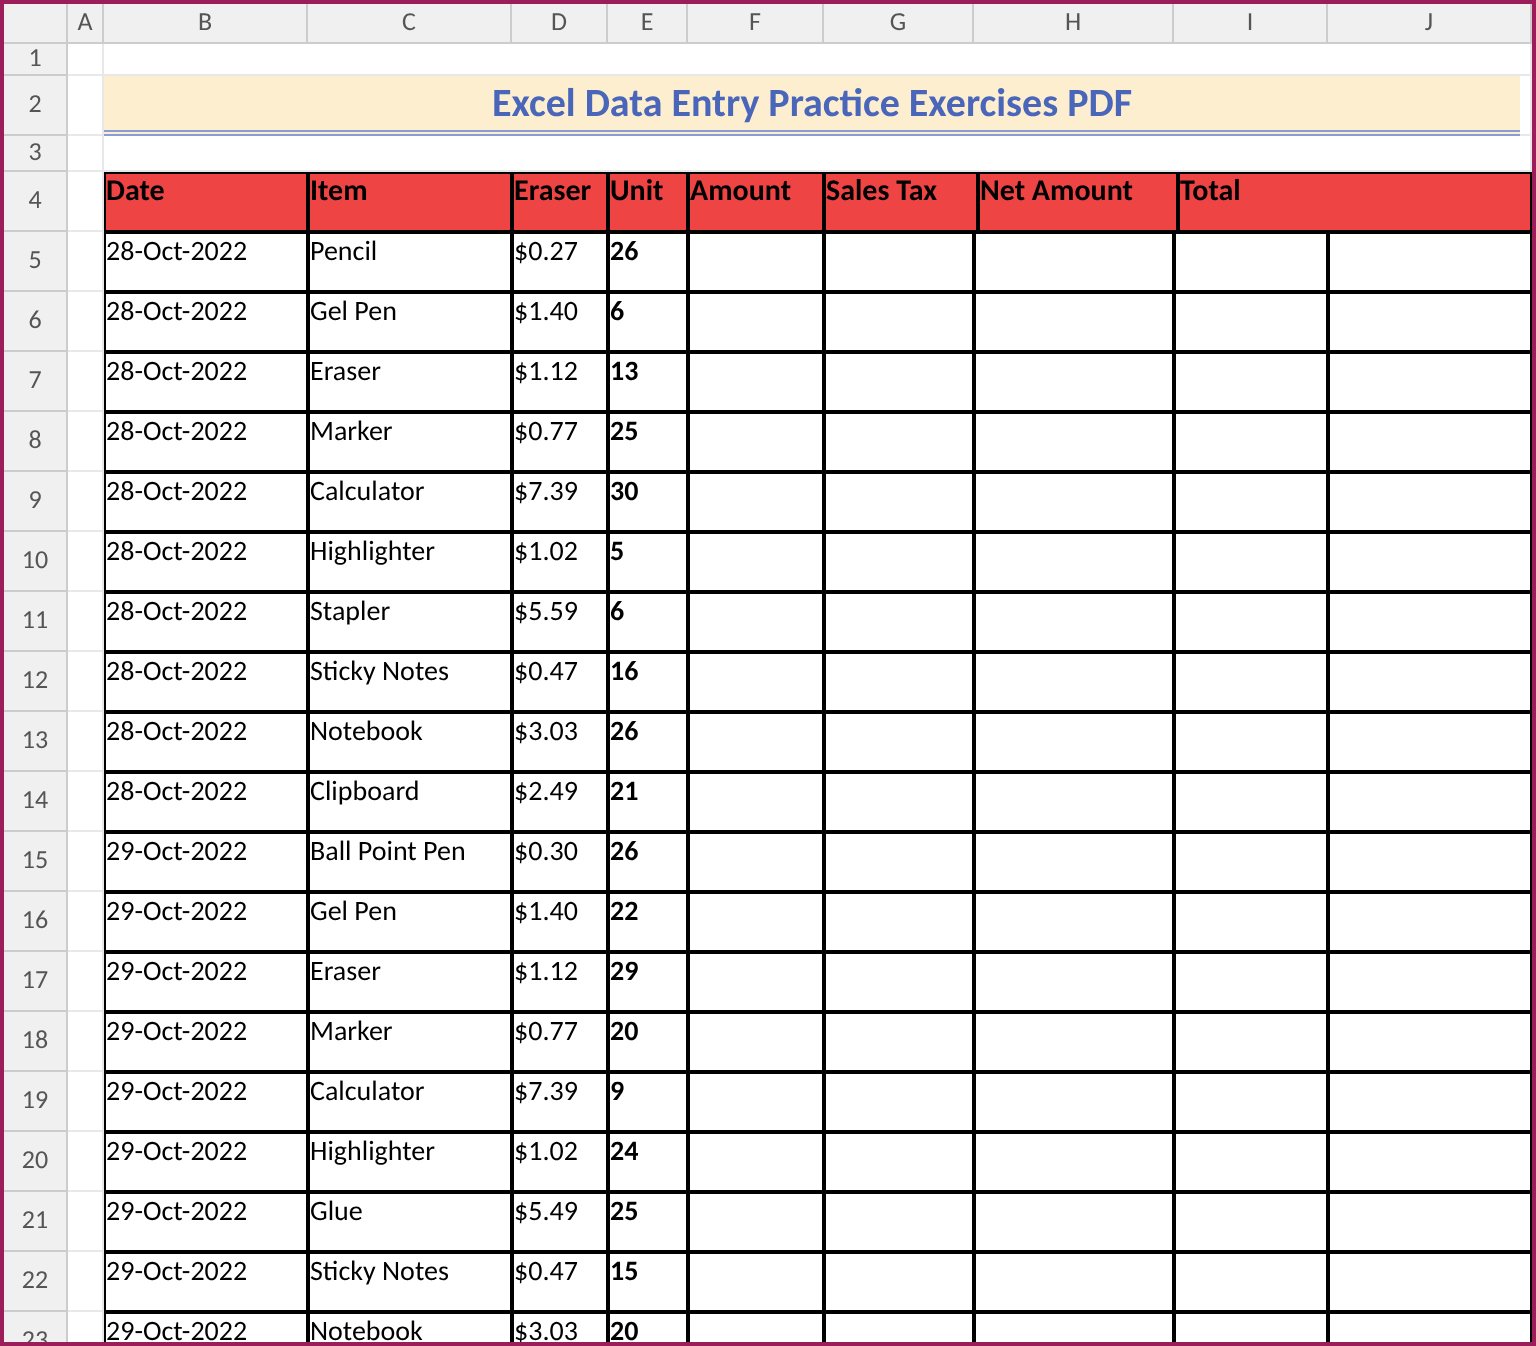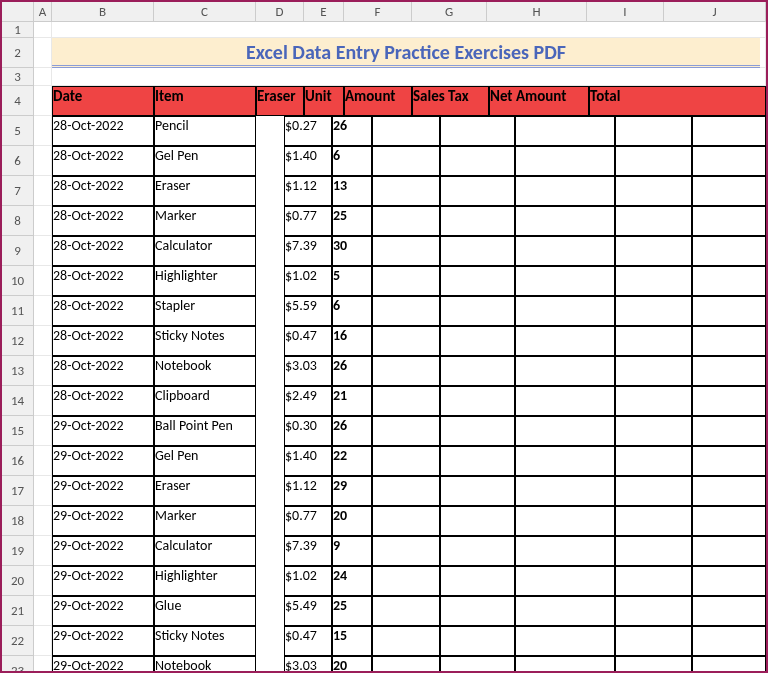--- a/index.html
+++ b/index.html
@@ -80,21 +80,21 @@
   background: #ef4444;
   font-weight: bold;
   font-size: 15px;
   border: 1px solid #000;
 }
 .td {
   border: 1px solid #000;
   font-size: 14px;
   background: #fff;
 }
-.td.price { padding-right: 4px; justify-content: flex-end; margin-left: 28px; }
+.td.price { padding-right: 4px; justify-content: flex-end; }
 .td.unit { justify-content: center; font-weight: bold; }
 </style>
 </head>
 <body>
 
 <div class="sheet">
   <div class="col-headers">
     <div class="corner"></div>
     <div class="cA">A</div>
     <div class="cB">B</div>

